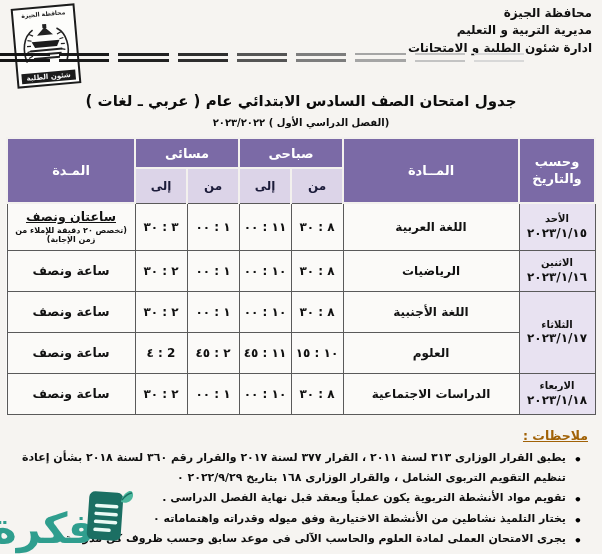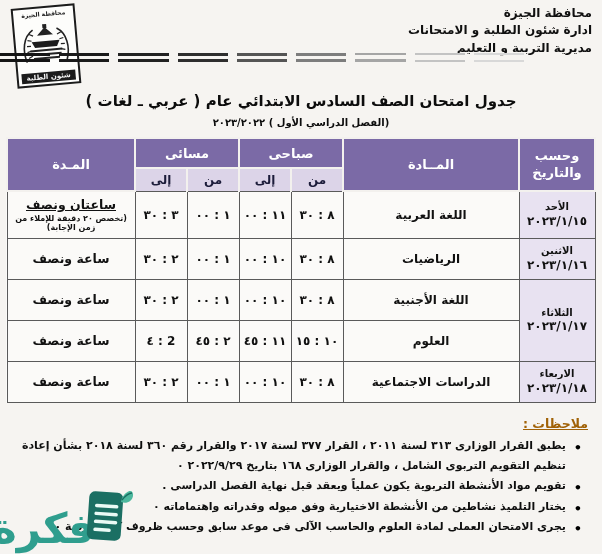--- a/index.html
+++ b/index.html
@@ -46,21 +46,21 @@
 
   
   table.sched {
     width:588px; margin:9px auto 0 auto; border-collapse:collapse; table-layout:fixed;
     direction:rtl; background:#fbfaf8;
   }
   .sched th, .sched td { text-align:center; vertical-align:middle; overflow:hidden; }
   .sched thead th { background:#7b6aa6; color:#fff; font-size:13px; font-weight:bold; border:2px solid #f3f1ee; }
   .sched thead tr.h1 th { height:30px; }
   .sched thead th.subhead {
-    background:#dcd4e8; color:#1c1c3a; font-size:12px; height:23px;
+    background:#dcd4e8; color:#1c1c3a; font-size:12px; height:35px;
     border:2px solid #f3f1ee; border-bottom:1px solid #5a5a5a;
   }
   .sched thead th .two-line { display:block; line-height:1.25; }
   .sched tbody td { border:1px solid #5a5a5a; font-weight:bold; font-size:12px; color:#111; height:41px; }
   .sched tbody tr.r0 td { height:47px; }
   .sched td.daycell { background:#e8e2f1; }
   .sched td.daycell .dayname { display:block; font-size:10px; line-height:1.25; }
   .sched td.daycell .daydate { display:block; font-size:12px; line-height:1.2; }
   .sched td.dur .durmain { display:block; font-size:12.5px; }
   .sched td.dur .durmain.u { text-decoration:underline; }
@@ -101,22 +101,22 @@
         <path d="M44 34 l-4 -2 M45 28 l-4 -1 M45 22 l-4 0 M44 16 l-4 1 M42 10 l-4 2" stroke="#222" stroke-width="1.2" fill="none"></path>
         <path d="M26 4 C22 8 20 10 18 12 h16 C32 10 30 8 26 4 Z" fill="#222"></path>
         <rect x="24" y="1" width="4" height="4" fill="#222"></rect>
         <path d="M12 18 h28 l-3 6 h-22 Z" fill="#1c1c1c"></path>
         <path d="M10 27 h32 M11 31 h30 M13 35 h26" stroke="#222" stroke-width="2" fill="none"></path>
       </svg>
       <span class="s-bottom">شئون الطلبة</span>
     </div>
     <div class="org">
       <div>محافظة الجيزة</div>
+      <div>مديرية التربية و التعليم</div>
       <div>ادارة شئون الطلبة و الامتحانات</div>
-      <div>مديرية التربية و التعليم</div>
     </div>
     <div class="rule">
       <i></i>
         <i></i>
         <i></i>
         <i></i>
         <i></i>
         <i></i>
         <i></i>
         <i></i>

